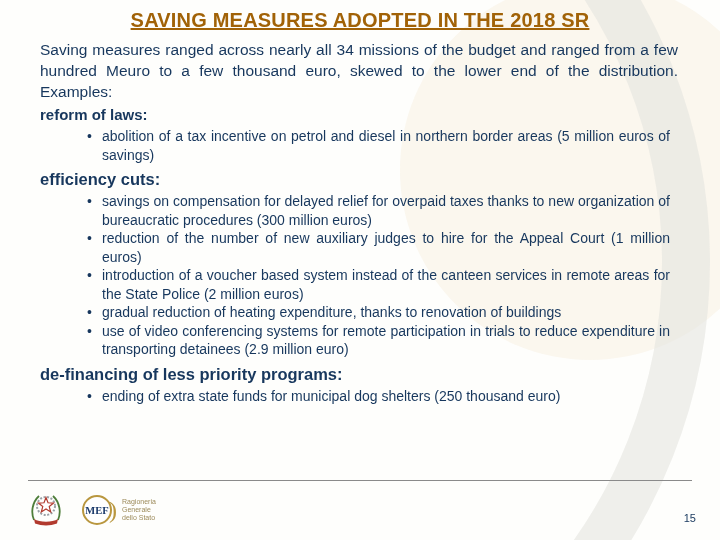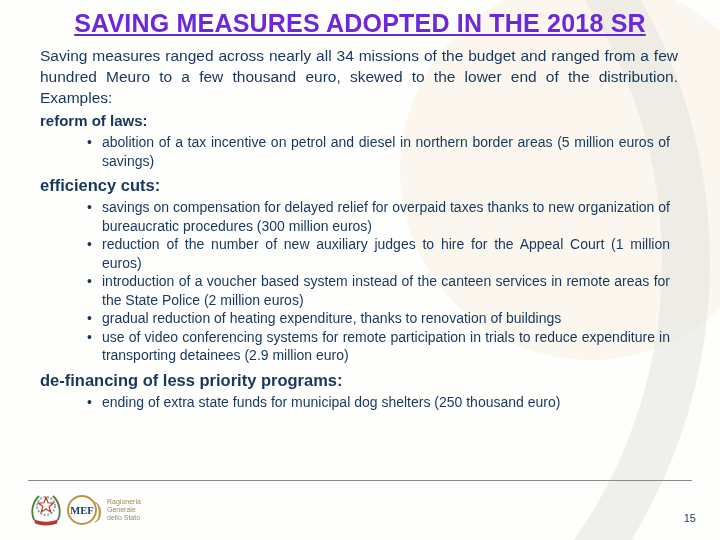--- a/index.html
+++ b/index.html
@@ -26,22 +26,22 @@
     width: 1060px; height: 1060px;
     border-radius: 50%;
     border: 48px solid rgba(228,228,224,0.6);
     box-sizing: border-box;
   }
   .content { position: relative; z-index: 1; }
 
   .title {
     margin: 9px 10px 0 10px;
     text-align: center;
-    color: #6d28d9;
-    font-size: 25px;
+    color: #a16207;
+    font-size: 20px;
     font-weight: bold;
     text-decoration: underline;
     letter-spacing: 0.2px;
   }
   .intro {
     margin: 7px 42px 0 40px;
     font-size: 15.5px;
     line-height: 21px;
     text-align: justify;
   }
@@ -76,21 +76,21 @@
     left: 28px; top: 480px;
     width: 664px; height: 1px;
     background: #8a8a8a;
     z-index: 1;
   }
   .footer-logos {
     position: absolute;
     left: 28px; top: 492px;
     display: flex;
     align-items: center;
-    gap: 3px;
+    gap: 18px;
     z-index: 1;
   }
   .mef-logo { display: flex; align-items: center; }
   .mef-circle {
     width: 30px; height: 30px;
     border: 2px solid #b9973f;
     border-radius: 50%;
     display: flex; align-items: center; justify-content: center;
     color: #1b3a6b;
     font-family: "Liberation Serif", serif;

